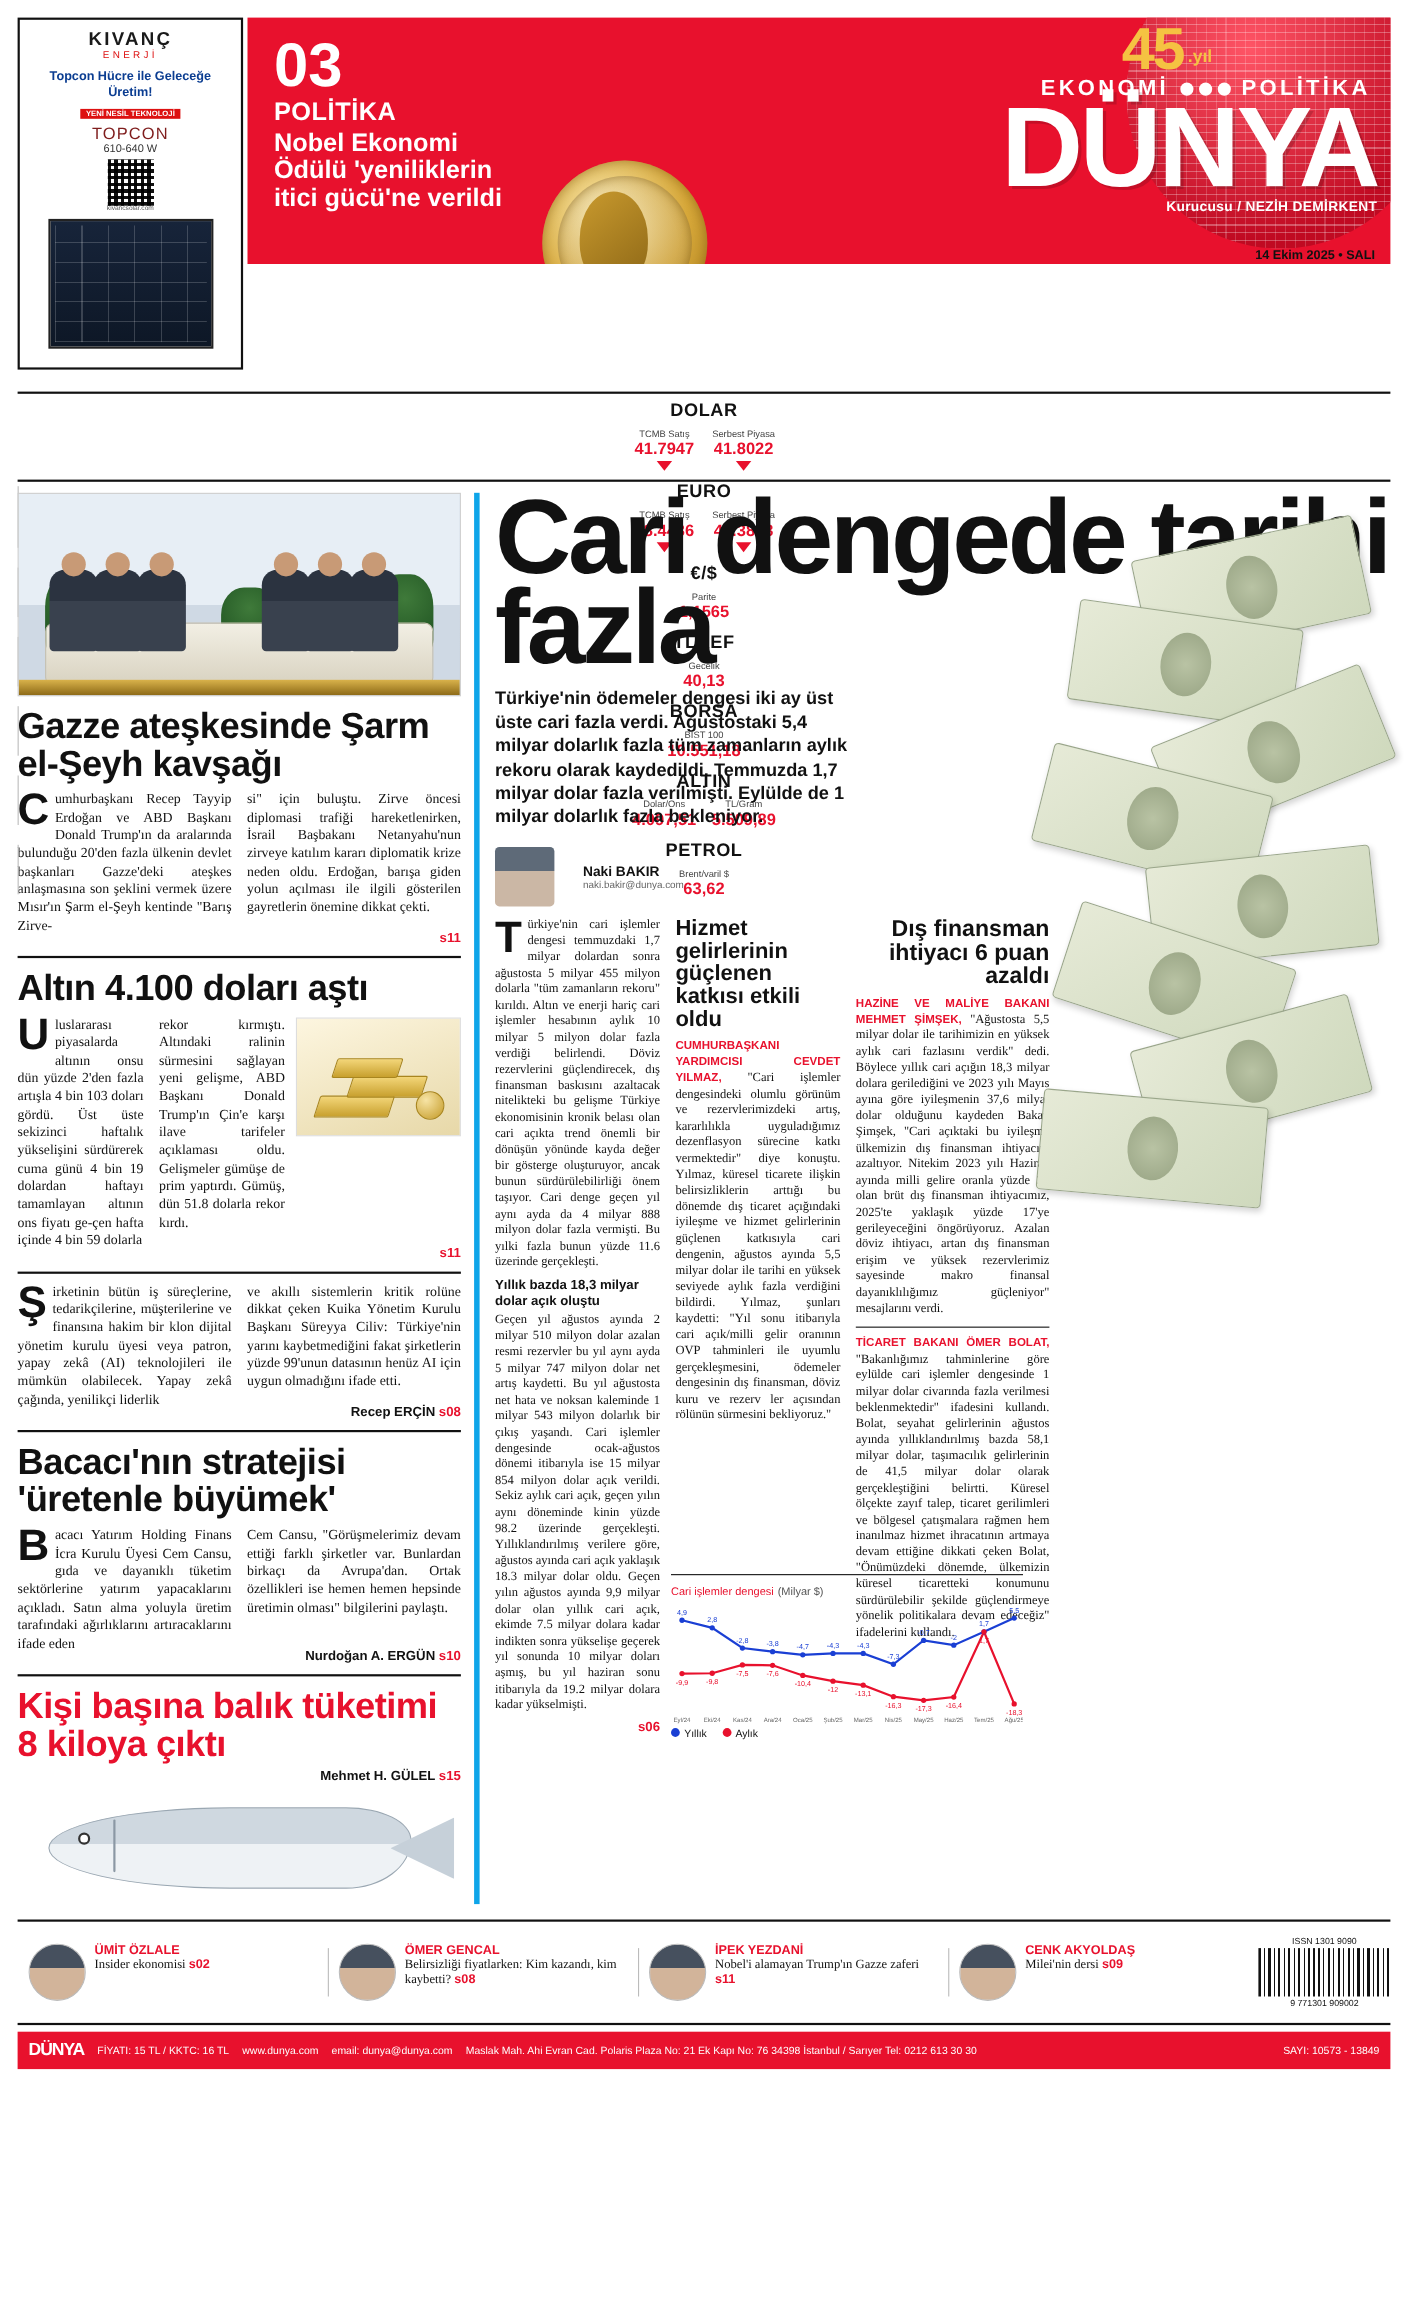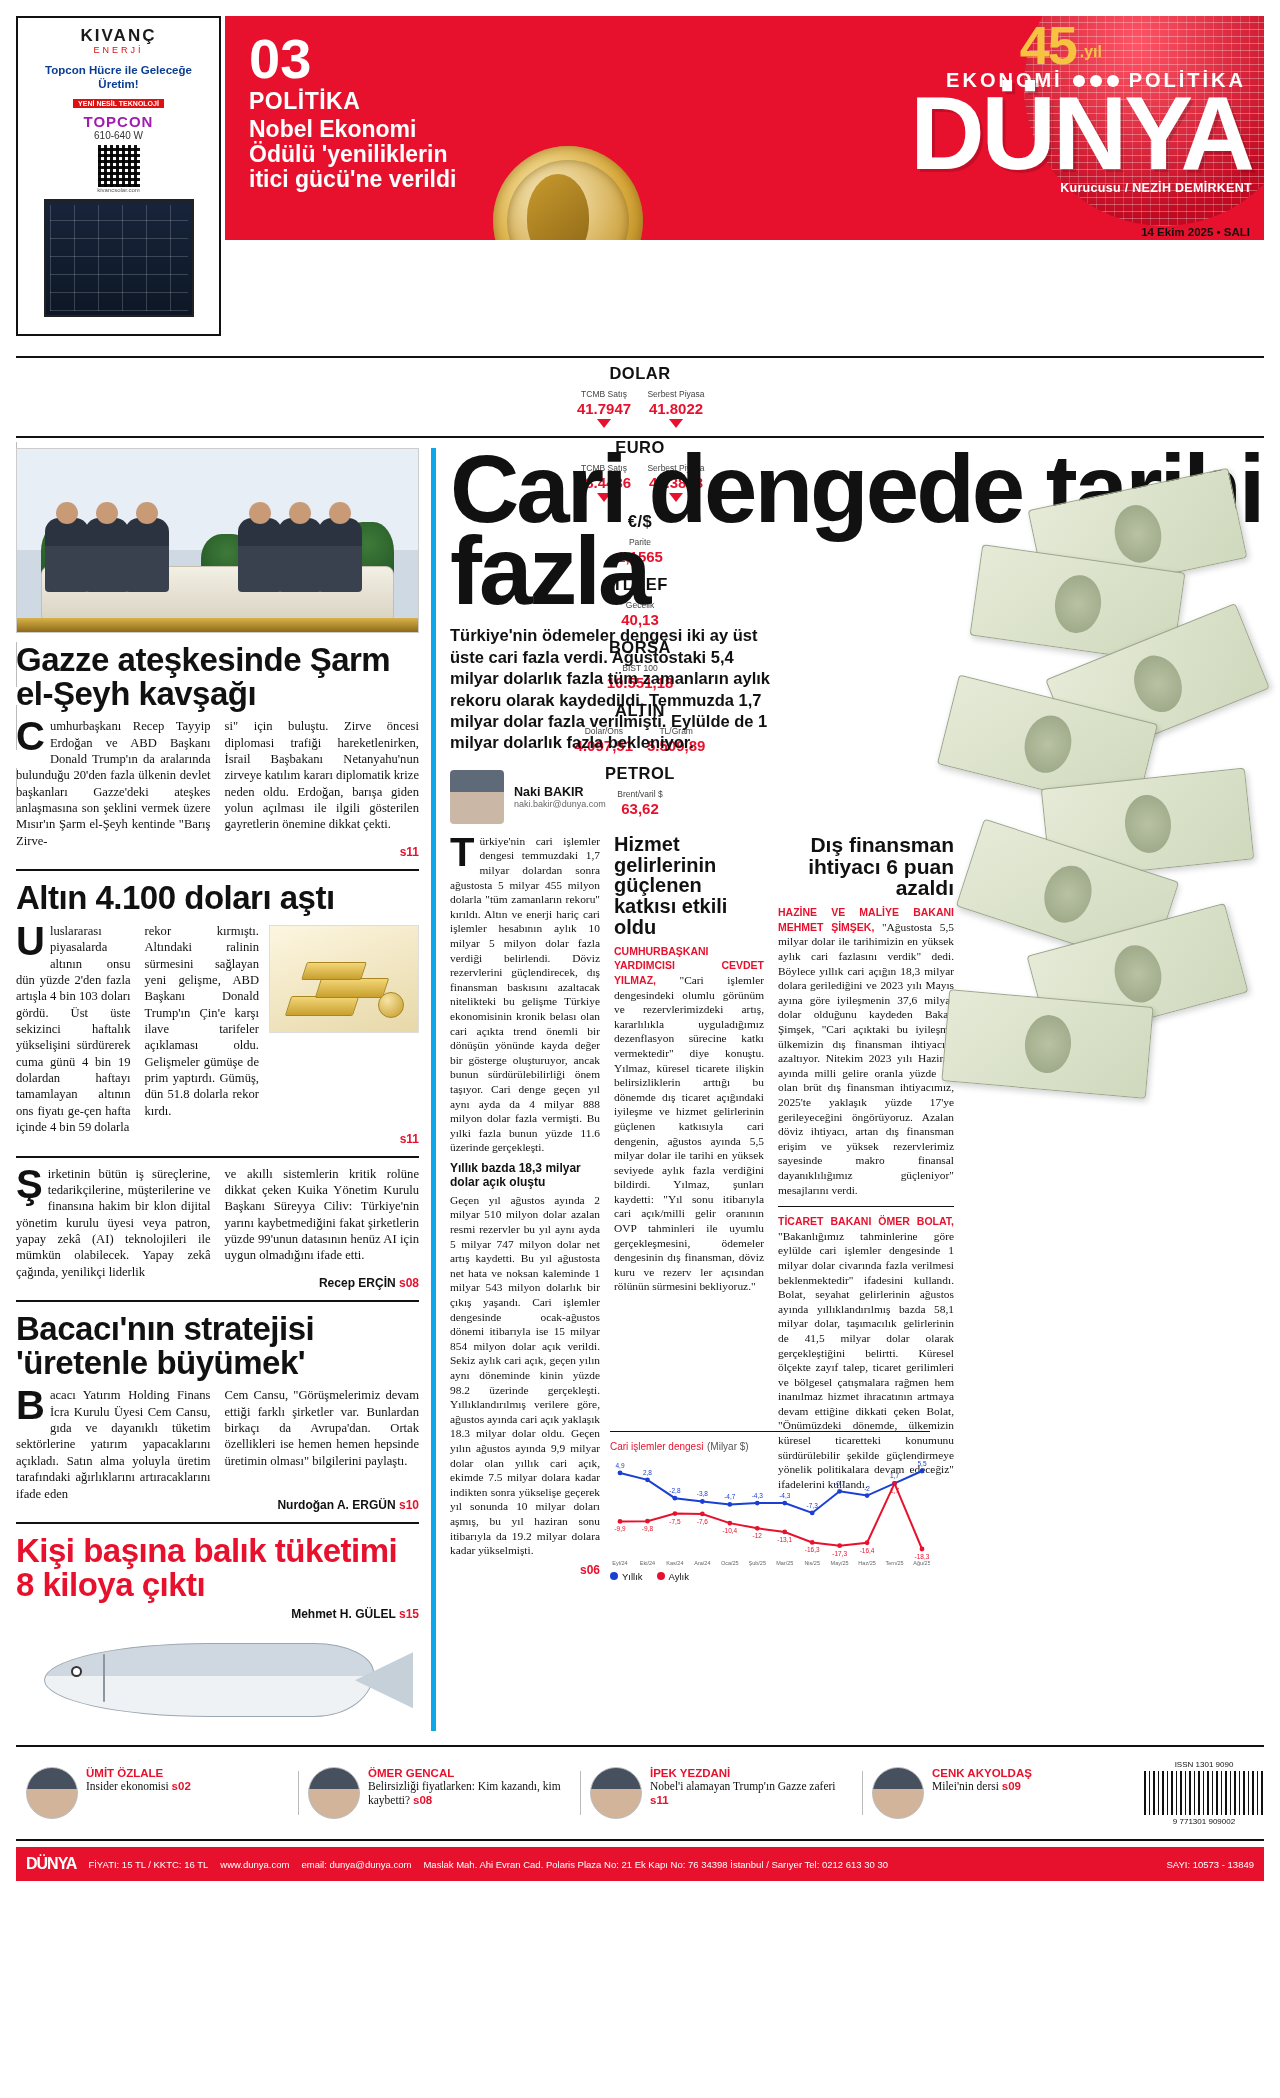--- a/index.html
+++ b/index.html
@@ -17,21 +17,21 @@
   
   .masthead { position:relative; height:350px; display:flex; padding:16px 16px 0 16px; }
   .ad-box {
     width:205px; height:320px; border:2px solid #111; background:#fff;
     padding:8px 6px; text-align:center; position:relative;
   }
   .ad-brand { font-family:"Liberation Sans", sans-serif; font-weight:bold; font-size:17px; letter-spacing:2px; color:#1a1a1a; }
   .ad-brand small { display:block; font-size:9px; letter-spacing:3px; color:#d11; font-weight:normal; margin-top:-1px;}
   .ad-tag { font-family:"Liberation Sans", sans-serif; font-weight:bold; font-size:11.5px; color:#0b3d91; margin-top:8px; line-height:1.25; }
   .ad-new { font-family:"Liberation Sans", sans-serif; font-size:7px; background:#d11; color:#fff; display:inline-block; padding:1px 5px; margin-top:6px; font-weight:bold;}
-  .ad-model { font-family:"Liberation Sans", sans-serif; font-weight:bold; font-size:15px; color:#a21caf; letter-spacing:1px; margin-top:3px;}
+  .ad-model { font-family:"Liberation Sans", sans-serif; font-weight:normal; font-size:15px; color:#7f1d1d; letter-spacing:1px; margin-top:3px;}
   .ad-watt { font-family:"Liberation Sans", sans-serif; font-size:10px; color:#333; }
   .qr { width:42px; height:42px; margin:4px auto 0; background:
       repeating-linear-gradient(0deg,#111 0 3px,#fff 3px 6px),
       repeating-linear-gradient(90deg,#111 0 3px,transparent 3px 6px);
     background-blend-mode:multiply; }
   .ad-url { font-family:"Liberation Sans", sans-serif; font-size:6px; color:#555; }
   .panel-img { width:150px; height:118px; margin:6px auto 0; background:
       linear-gradient(180deg,#17243a,#0d1726);
     border:2px solid #222; position:relative; }
   .panel-img:before { content:""; position:absolute; inset:4px;
@@ -133,21 +133,21 @@
   .b-1{right:30px;top:0;transform:rotate(-12deg);}
   .b-2{right:90px;top:70px;transform:rotate(8deg);}
   .b-3{right:10px;top:150px;transform:rotate(-22deg);}
   .b-4{right:120px;top:210px;transform:rotate(14deg);}
   .b-5{right:20px;top:290px;transform:rotate(-6deg);}
   .b-6{right:100px;top:360px;transform:rotate(18deg);}
   .b-7{right:30px;top:440px;transform:rotate(-15deg);}
   .b-8{right:120px;top:510px;transform:rotate(5deg);}
 
   .lead-sub { font-family:"Liberation Sans", sans-serif; font-weight:bold; font-size:16.5px; line-height:1.30; width:330px; margin-top:14px; }
-  .author { display:flex; gap:10px; align-items:center; margin-top:16px; width:330px;}
+  .author { display:flex; gap:26px; align-items:center; margin-top:16px; width:330px;}
   .author .av { width:54px; height:54px; border-radius:4px; background:linear-gradient(180deg,#5e6a78 0 40%, #cbb7a5 40% 100%); }
   .author .nm { font-family:"Liberation Sans", sans-serif; font-weight:bold; font-size:12.5px; }
   .author .em { font-family:"Liberation Sans", sans-serif; font-size:9px; color:#666; }
 
   .three { display:flex; gap:14px; margin-top:10px; }
   .c1 { width:150px; }
   .c2 { width:150px; }
   .c3 { width:176px; }
   .small-body { font-size:11.4px; line-height:1.28; text-align:justify; }
   .small-body p { margin:0 0 5px; }

